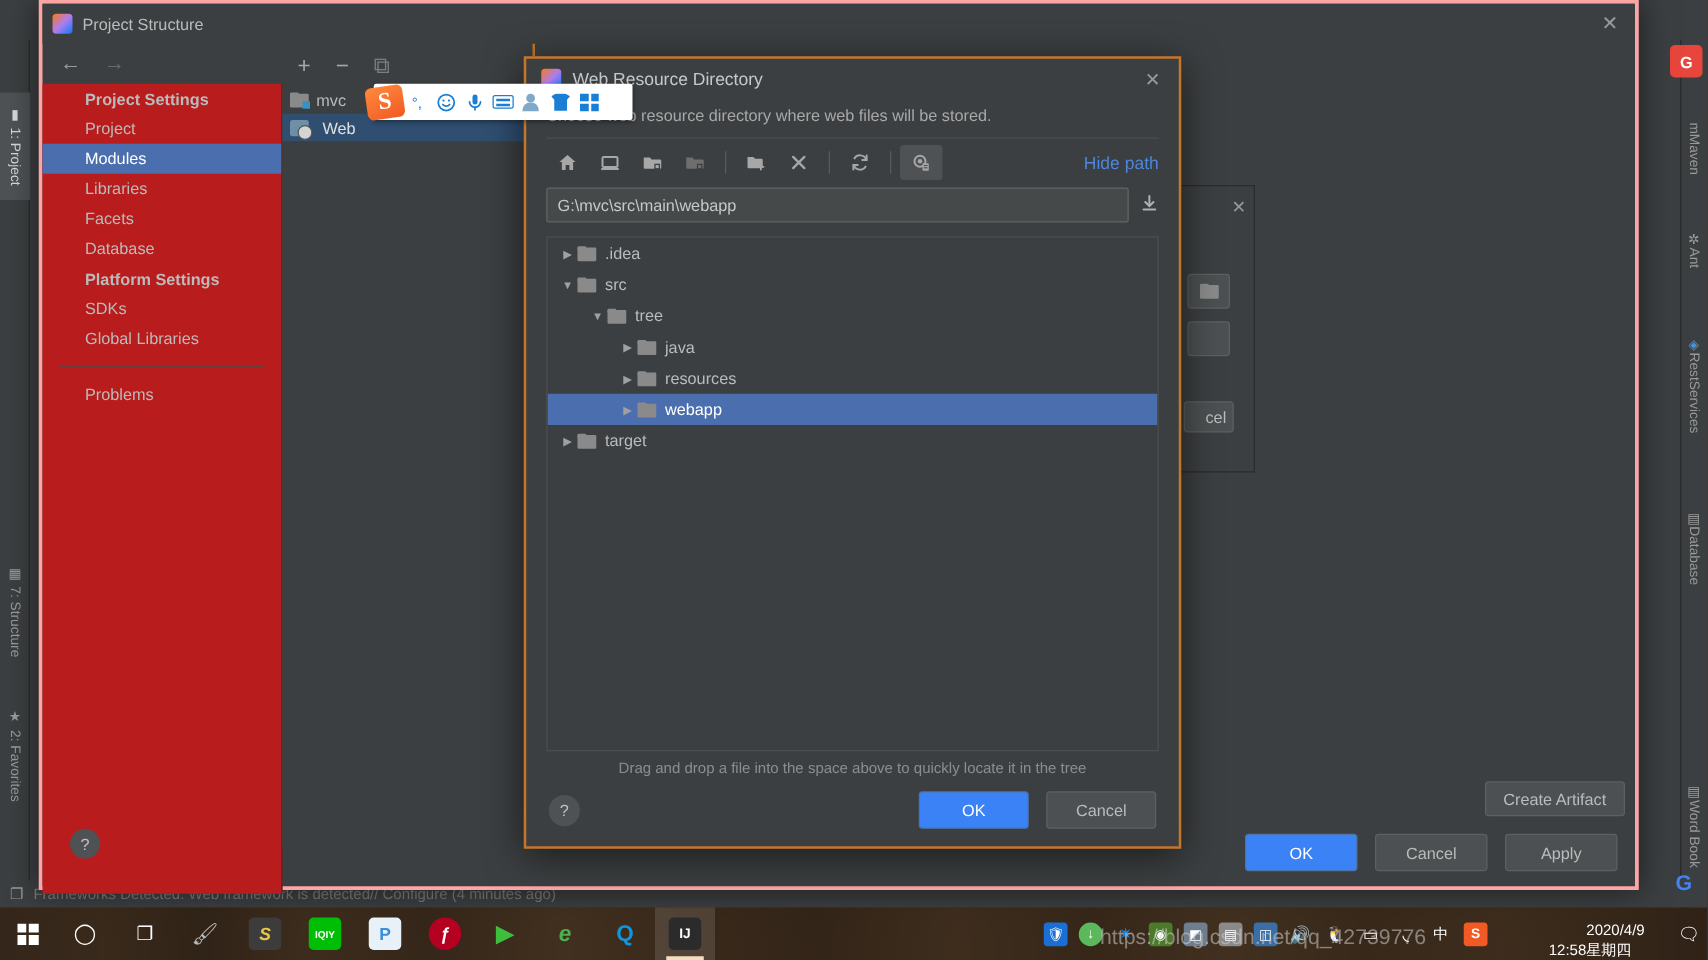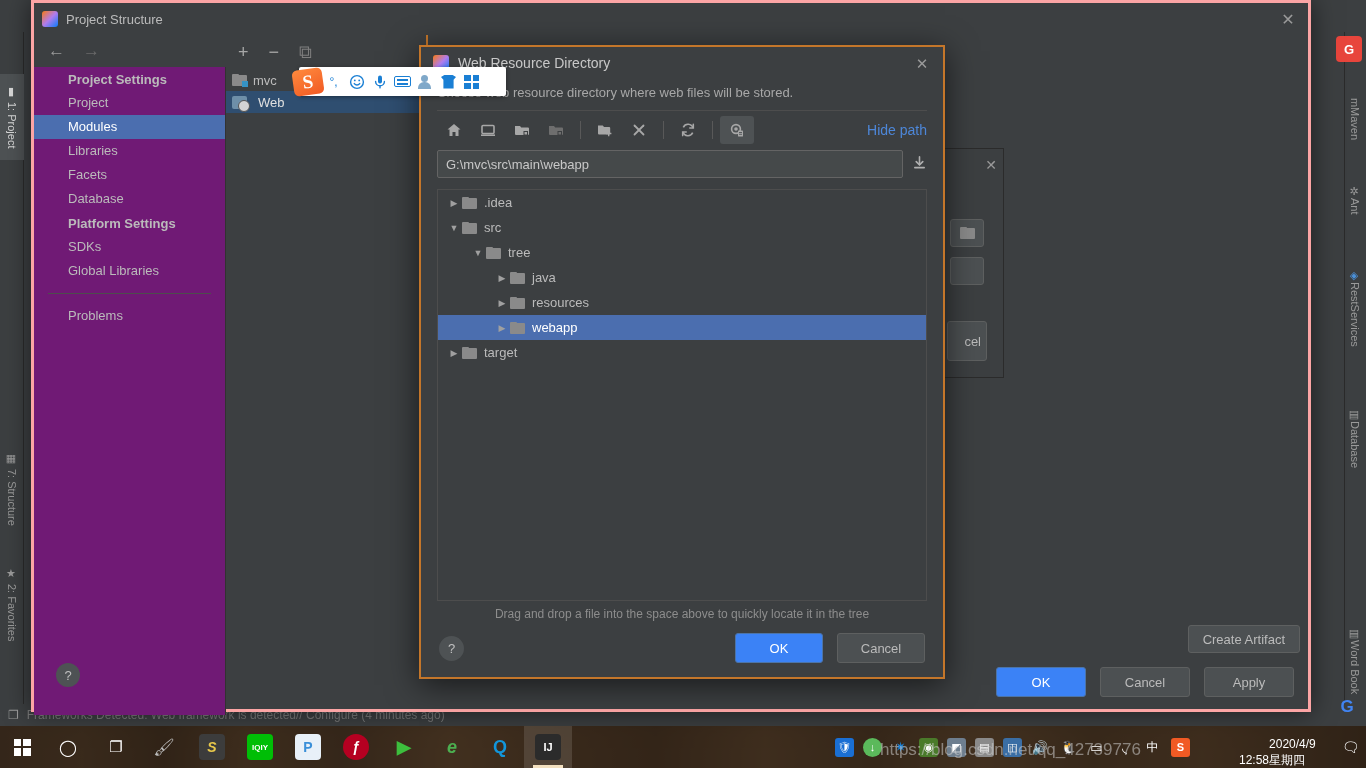--- a/index.html
+++ b/index.html
@@ -104,21 +104,21 @@
 
   .ps-navbar {
     position: absolute; left: 0; top: 32px; width: 192px; height: 32px;
     display: flex; align-items: center; gap: 18px; padding-left: 14px;
   }
   .nav-arrow { font-size: 17px; color: #9A9A9A; }
   .nav-arrow.dim { color: #6A6A6A; }
 
   .ps-sidebar {
     position: absolute; left: 0; top: 64px; width: 192px; height: 648px;
-    background: #701a75; border-right: 1px solid #323232;
+    background: #b91c1c; border-right: 1px solid #323232;
   }
   .ps-group {
     padding: 5px 0 4px 34px; font-size: 13px; font-weight: bold; color: #BBBBBB;
   }
   .ps-item {
     height: 24px; line-height: 24px; padding-left: 34px;
     font-size: 13px; color: #BBBBBB; cursor: default;
   }
   .ps-item.selected { background: #4B6EAF; color: #FFFFFF; }
   .ps-sep { height: 1px; background: #4D4D4D; margin: 10px 14px; }
@@ -241,21 +241,21 @@
     background: #4C5052; border: 1px solid #5E6060; border-radius: 3px;
     display: flex; align-items: center; justify-content: center;
   }
   .behind-blank-btn {
     position: absolute; left: 5px; top: 108px;
     width: 34px; height: 28px;
     background: #4C5052; border: 1px solid #5E6060; border-radius: 3px;
   }
   .behind-cancel {
     position: absolute; left: 2px; top: 172px;
-    width: 40px; height: 40px;
+    width: 40px; height: 25px;
     background: #4C5052; border: 1px solid #5E6060; border-radius: 3px;
     display: flex; align-items: center; justify-content: flex-end;
     padding-right: 5px; font-size: 13px; color: #BBBBBB; overflow: hidden;
   }
 
   
   .wrd-dialog {
     position: absolute; left: 419px; top: 45px;
     width: 526px; height: 634px;
     background: #3C3F41;

